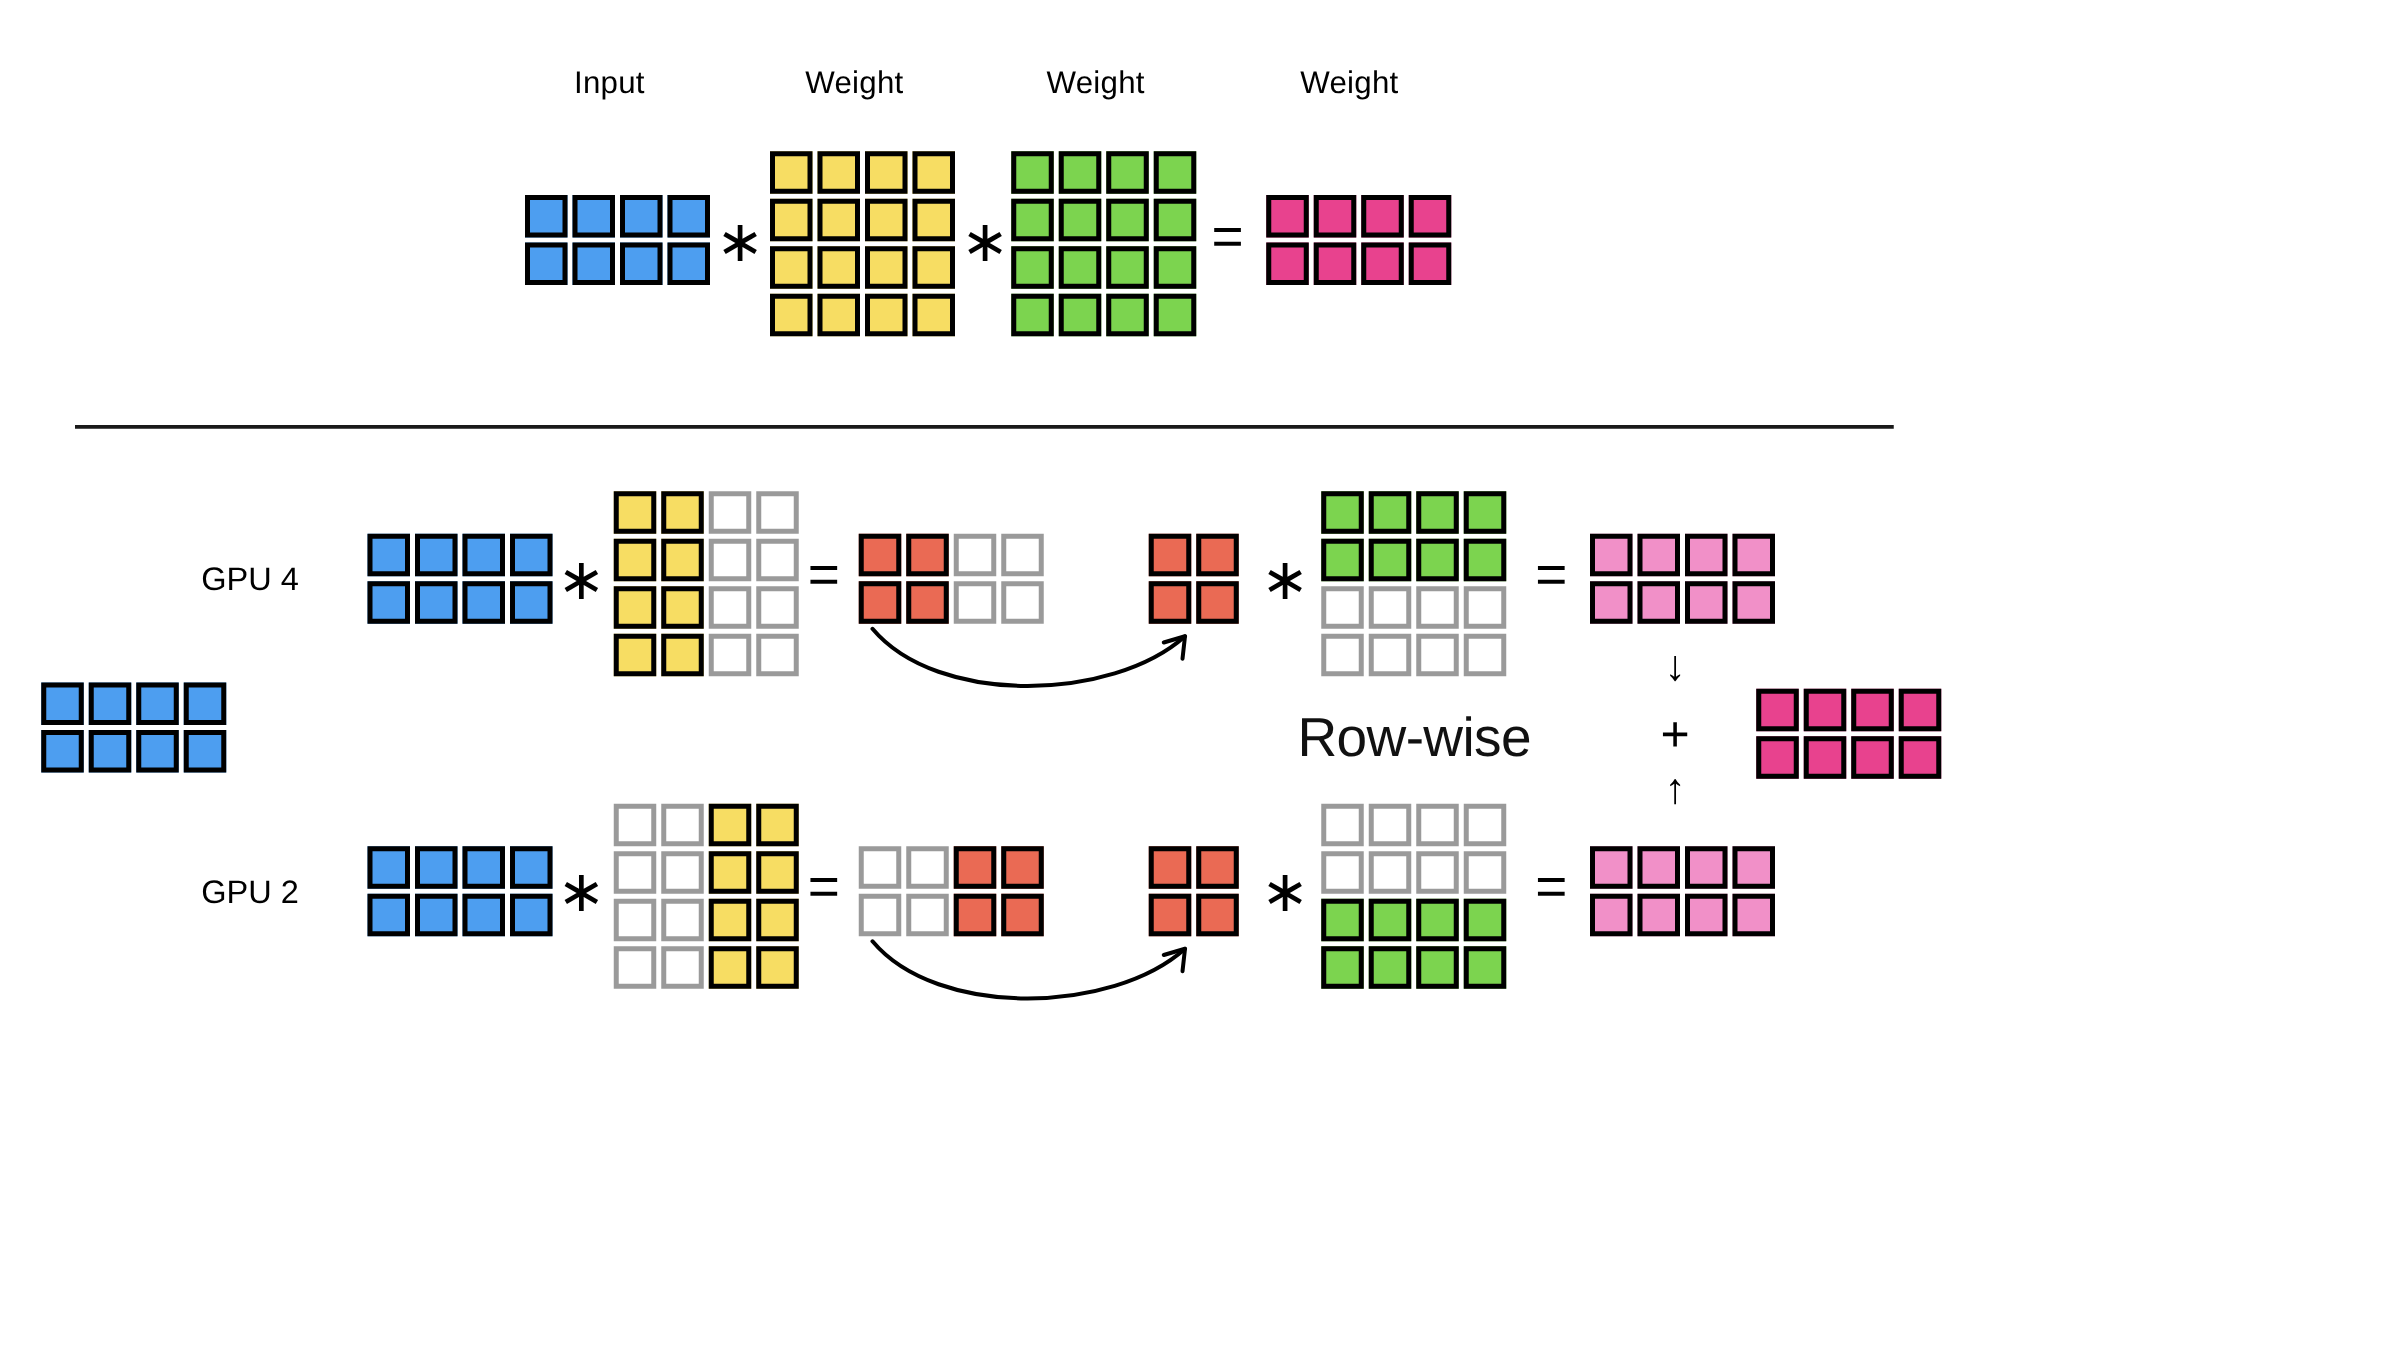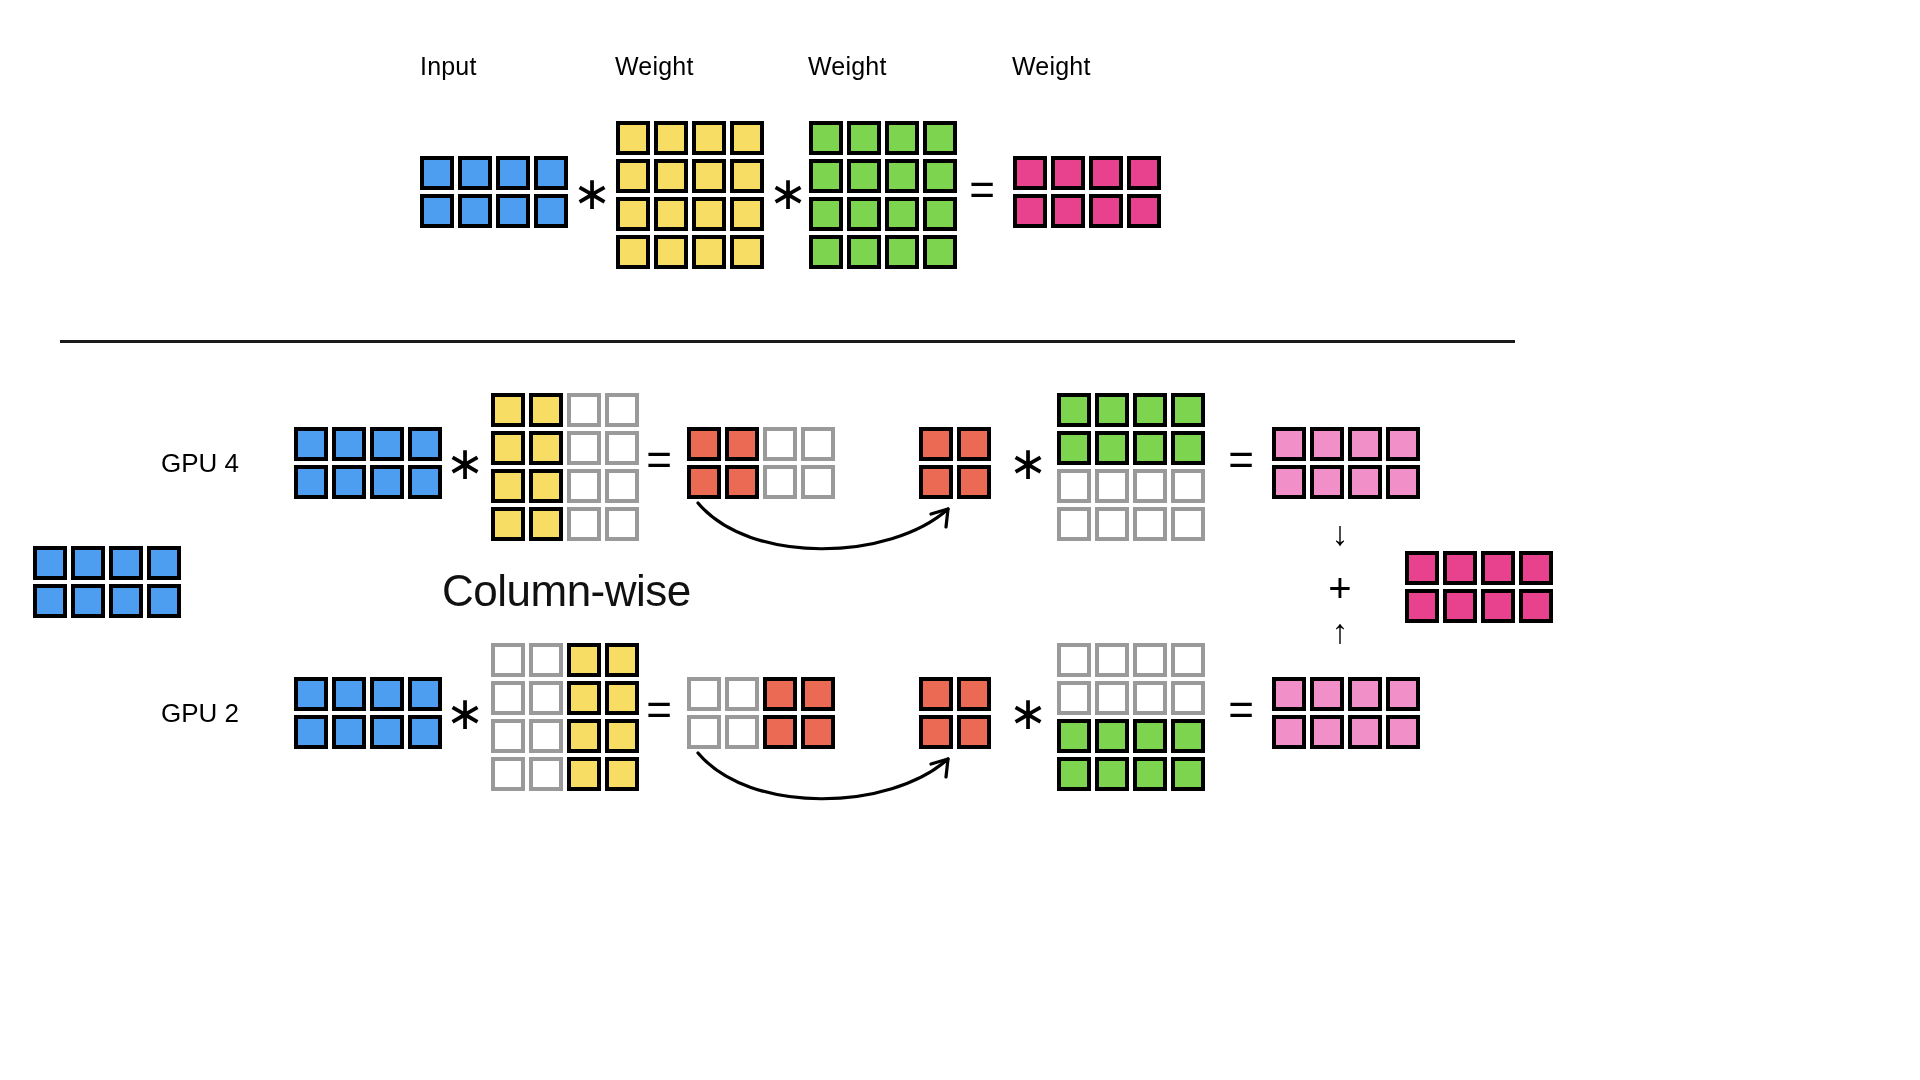--- a/index.html
+++ b/index.html
@@ -23,20 +23,21 @@
     height: 1080px;
   }
 
   .abs { position: absolute; }
 
   
   .col-label {
     font-size: 25px;
     font-weight: 400;
     color: #000;
+    text-align: center;
     white-space: nowrap;
     letter-spacing: 0.2px;
   }
   .gpu-label {
     font-size: 26px;
     font-weight: 400;
     color: #000;
     white-space: nowrap;
     text-align: center;
   }
@@ -161,21 +162,21 @@
       <div class="cell" style="background: rgb(77, 158, 240); border: 4px solid rgb(0, 0, 0);"></div>
       <div class="cell" style="background: rgb(77, 158, 240); border: 4px solid rgb(0, 0, 0);"></div>
       <div class="cell" style="background: rgb(77, 158, 240); border: 4px solid rgb(0, 0, 0);"></div>
       <div class="cell" style="background: rgb(77, 158, 240); border: 4px solid rgb(0, 0, 0);"></div>
       <div class="cell" style="background: rgb(77, 158, 240); border: 4px solid rgb(0, 0, 0);"></div>
       <div class="cell" style="background: rgb(77, 158, 240); border: 4px solid rgb(0, 0, 0);"></div>
       <div class="cell" style="background: rgb(77, 158, 240); border: 4px solid rgb(0, 0, 0);"></div>
       <div class="cell" style="background: rgb(77, 158, 240); border: 4px solid rgb(0, 0, 0);"></div>
     </div>
 
-  <div class="abs mode-label" style="left:442px; top:566px;">Column-wise</div>
+  <div class="abs mode-label" style="left:1038px; top:566px;">Row-wise</div>
 
   <div class="abs gpu-label" style="left:155px; top:448px; width:90px;">GPU 4</div>
 
   <div class="abs matrix" id="m-g1-input" style="left: 294px; top: 427px; grid-template-columns: repeat(4, 34px); grid-template-rows: repeat(2, 34px); gap: 4px;">
       <div class="cell" style="background: rgb(77, 158, 240); border: 4px solid rgb(0, 0, 0);"></div>
       <div class="cell" style="background: rgb(77, 158, 240); border: 4px solid rgb(0, 0, 0);"></div>
       <div class="cell" style="background: rgb(77, 158, 240); border: 4px solid rgb(0, 0, 0);"></div>
       <div class="cell" style="background: rgb(77, 158, 240); border: 4px solid rgb(0, 0, 0);"></div>
       <div class="cell" style="background: rgb(77, 158, 240); border: 4px solid rgb(0, 0, 0);"></div>
       <div class="cell" style="background: rgb(77, 158, 240); border: 4px solid rgb(0, 0, 0);"></div>

